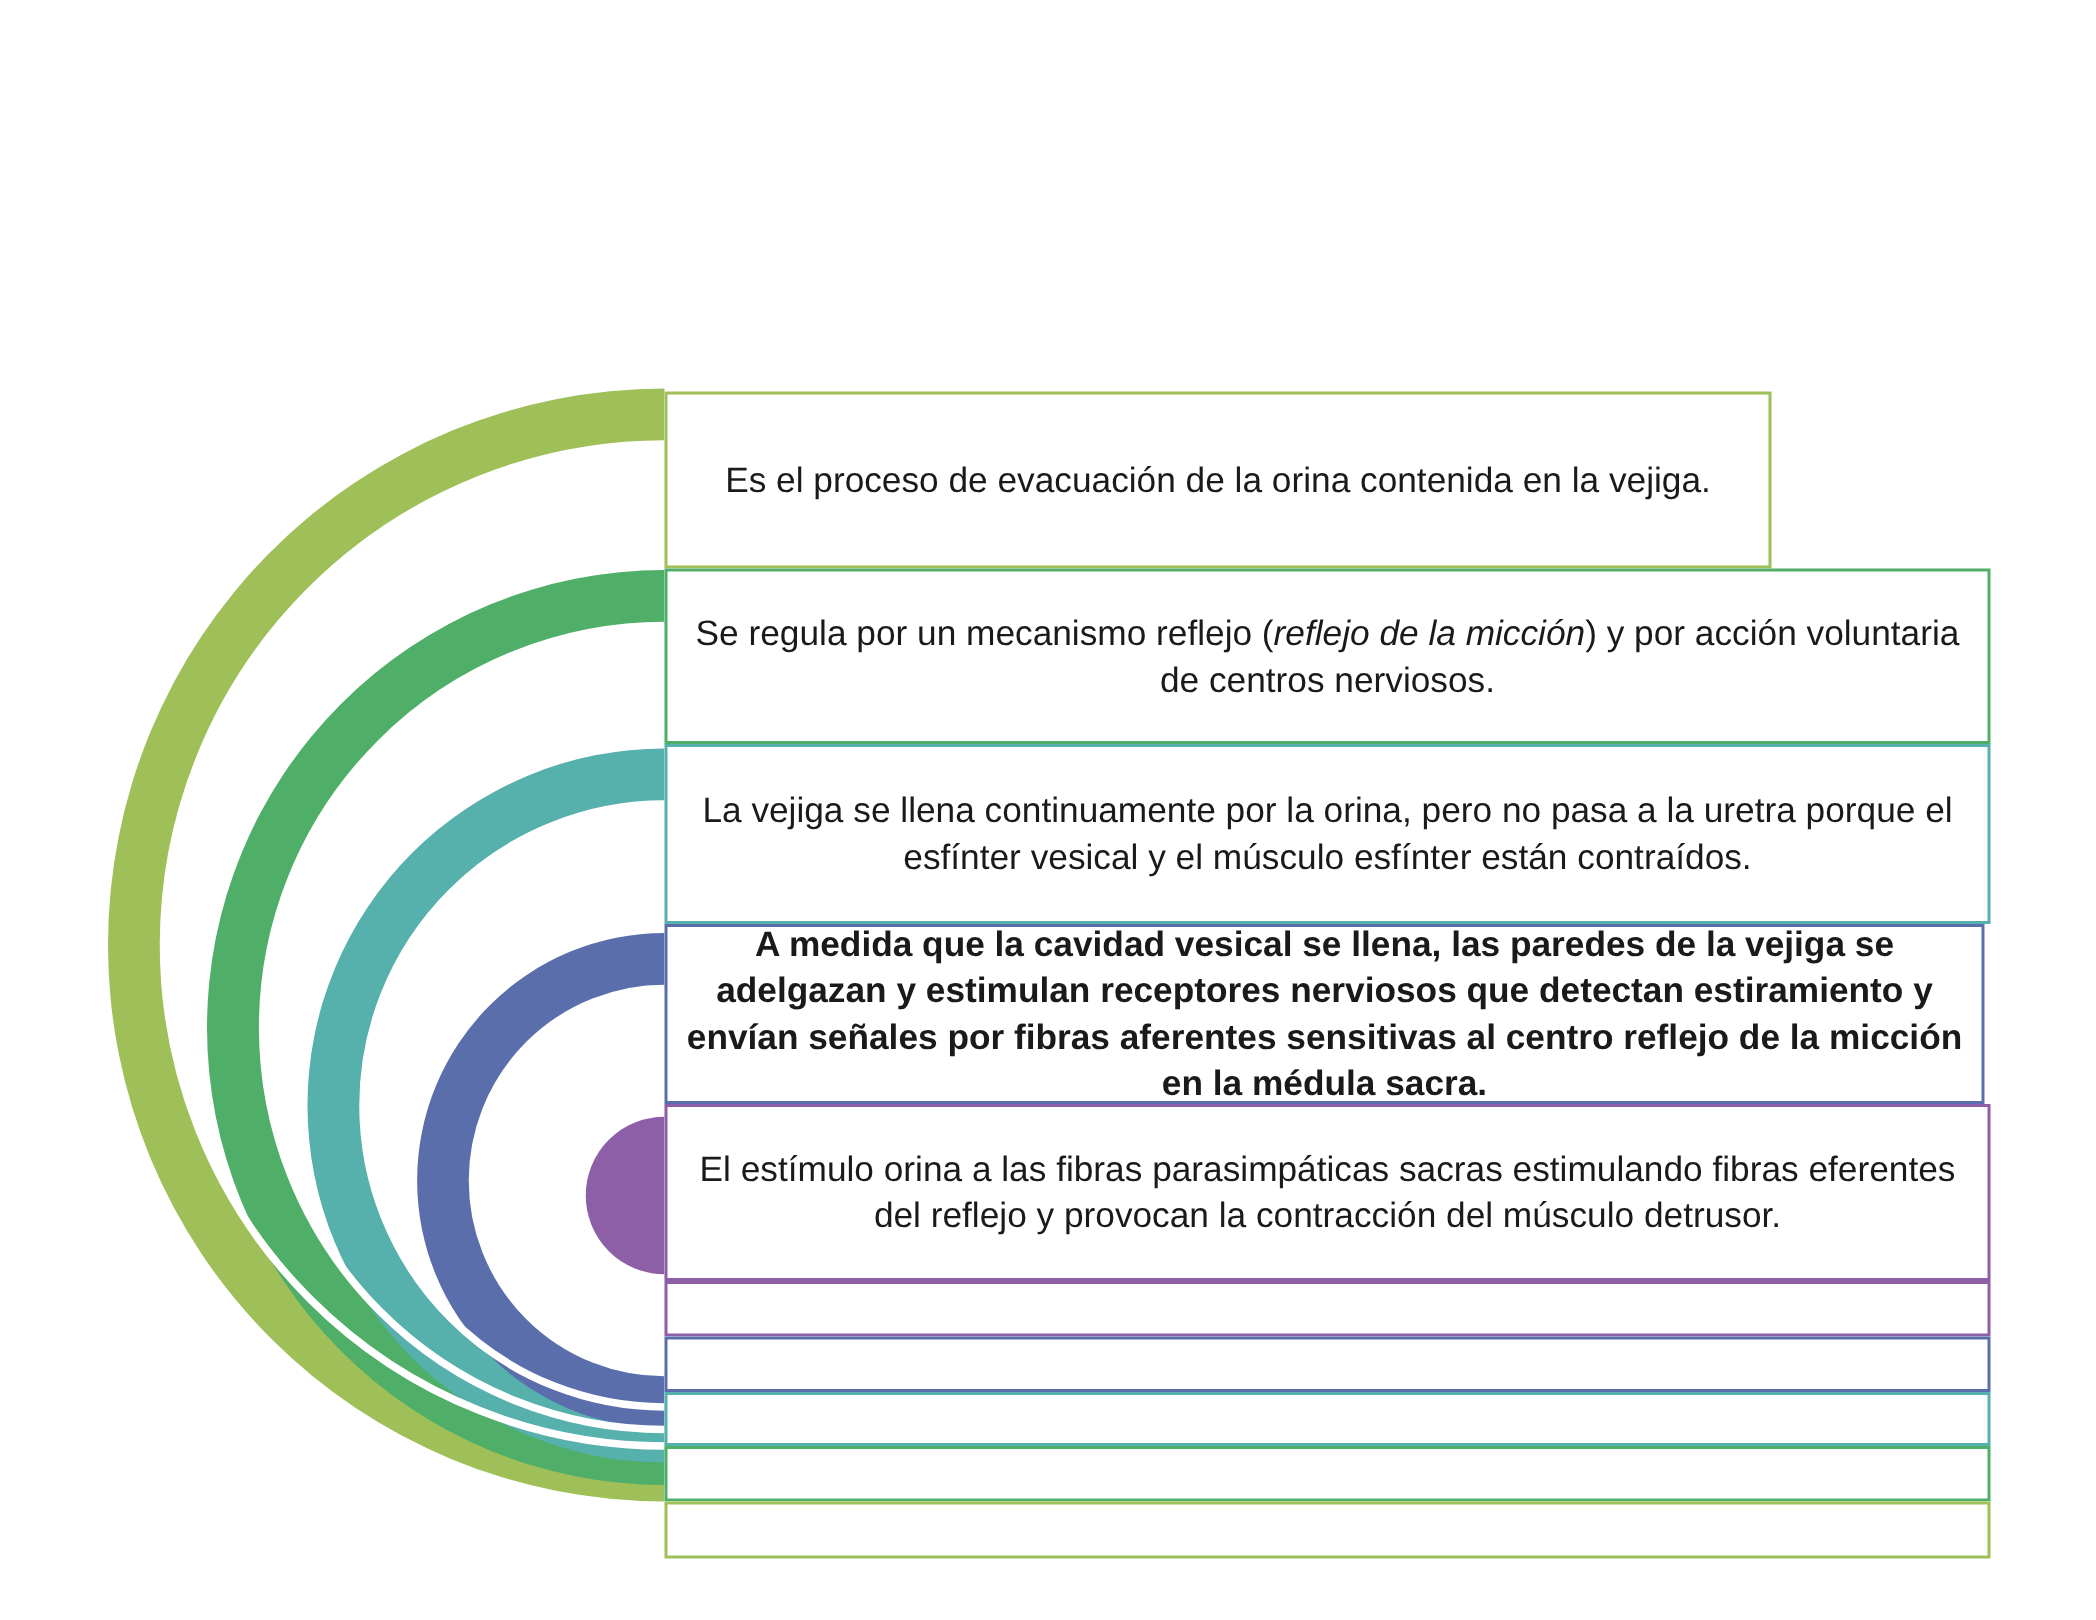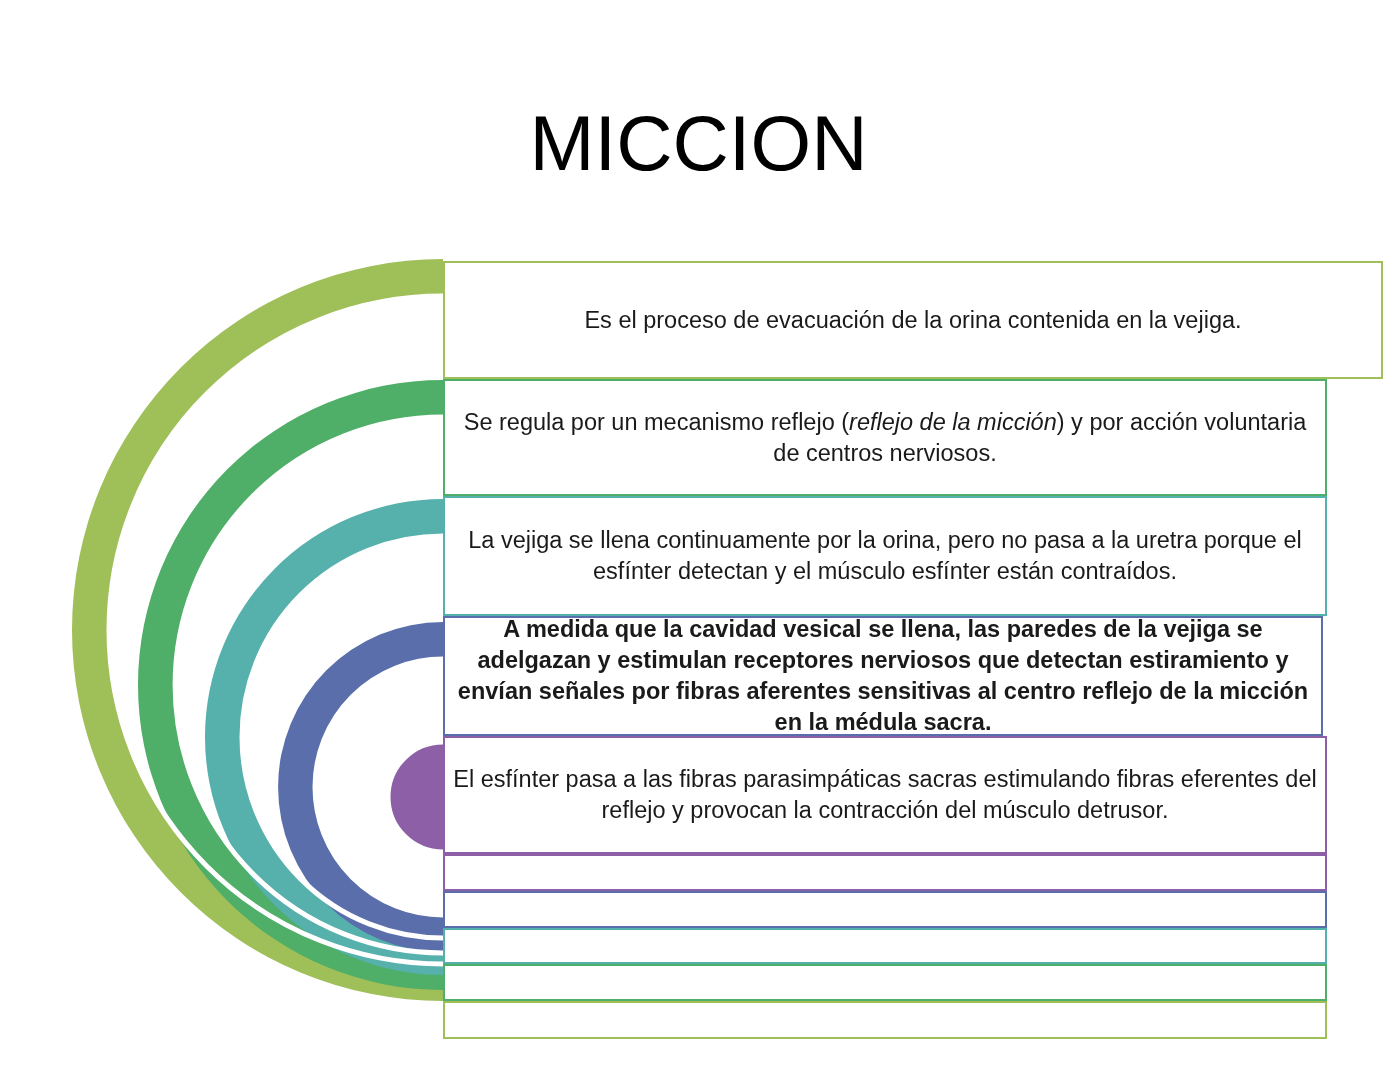--- a/index.html
+++ b/index.html
@@ -83,21 +83,20 @@
   .row-text i {
     font-style: italic;
     text-align: center;
   }
 </style>
 </head>
 <body>
 
 <div id="slide">
 
-  <div id="title">MICCION</div>
 
   <svg id="arc-layer" viewBox="0 0 1397 1080" width="1397" height="1080" xmlns="http://www.w3.org/2000/svg">
 
     <path d="M 443,259
              A 371,371 0 0 0 443,1001
              L 443,964
              A 334,334 0 0 1 443,296
              Z" fill="#9fbf58"></path>
 
     <path d="M 443,380
@@ -124,38 +123,38 @@
 
     <path fill="none" stroke="#ffffff" stroke-width="5" d="M 443,296 A 334,334 0 0 0 443,964"></path>
     <path fill="none" stroke="#ffffff" stroke-width="5" d="M 443,417 A 268,268 0 0 0 443,953"></path>
     <path fill="none" stroke="#ffffff" stroke-width="5" d="M 443,536 A 201,201 0 0 0 443,938"></path>
     <path fill="none" stroke="#ffffff" stroke-width="5" d="M 443,659 A 128,128 0 0 0 443,915"></path>
     <path fill="none" stroke="#ffffff" stroke-width="5" d="M 443,742 A 55,55 0 0 0 443,852"></path>
   </svg>
 
   <div id="rows">
 
-    <div class="row" style="top:0px; height:118px; width:940px; border-color:#9fbf58;">
+    <div class="row" style="top:0px; height:118px; width:738px; border-color:#9fbf58;">
       <div class="row-text">Es el proceso de evacuación de la orina contenida en la vejiga.</div>
     </div>
 
     <div class="row" style="top:118px; height:117px; width:884px; border-color:#4fae67;">
       <div class="row-text">Se regula por un mecanismo reflejo (<i>reflejo de la micción</i>) y por acción voluntaria de centros nerviosos.</div>
     </div>
 
     <div class="row" style="top:235px; height:120px; width:884px; border-color:#56b0ab;">
-      <div class="row-text">La vejiga se llena continuamente por la orina, pero no pasa a la uretra porque el esfínter detectan y el músculo esfínter están contraídos.</div>
+      <div class="row-text">La vejiga se llena continuamente por la orina, pero no pasa a la uretra porque el esfínter vesical y el músculo esfínter están contraídos.</div>
     </div>
 
     <div class="row" style="top:355px; height:120px; width:880px; border-color:#5a6eab;font-weight:bold;">
       <div class="row-text">A medida que la cavidad vesical se llena, las paredes de la vejiga se adelgazan y estimulan receptores nerviosos que detectan estiramiento y envían señales por fibras aferentes sensitivas al centro reflejo de la micción en la médula sacra.</div>
     </div>
 
     <div class="row" style="top:475px; height:118px; width:884px; border-color:#8d5fa6;">
-      <div class="row-text">El esfínter pasa a las fibras parasimpáticas sacras estimulando fibras eferentes del reflejo y provocan la contracción del músculo detrusor.</div>
+      <div class="row-text">El estímulo orina a las fibras parasimpáticas sacras estimulando fibras eferentes del reflejo y provocan la contracción del músculo detrusor.</div>
     </div>
 
     <div class="row empty" style="top:593px; height:37px; width:884px; border-color:#8d5fa6;">
       
     </div>
 
     <div class="row empty" style="top:630px; height:37px; width:884px; border-color:#5a6eab;">
       
     </div>
 

